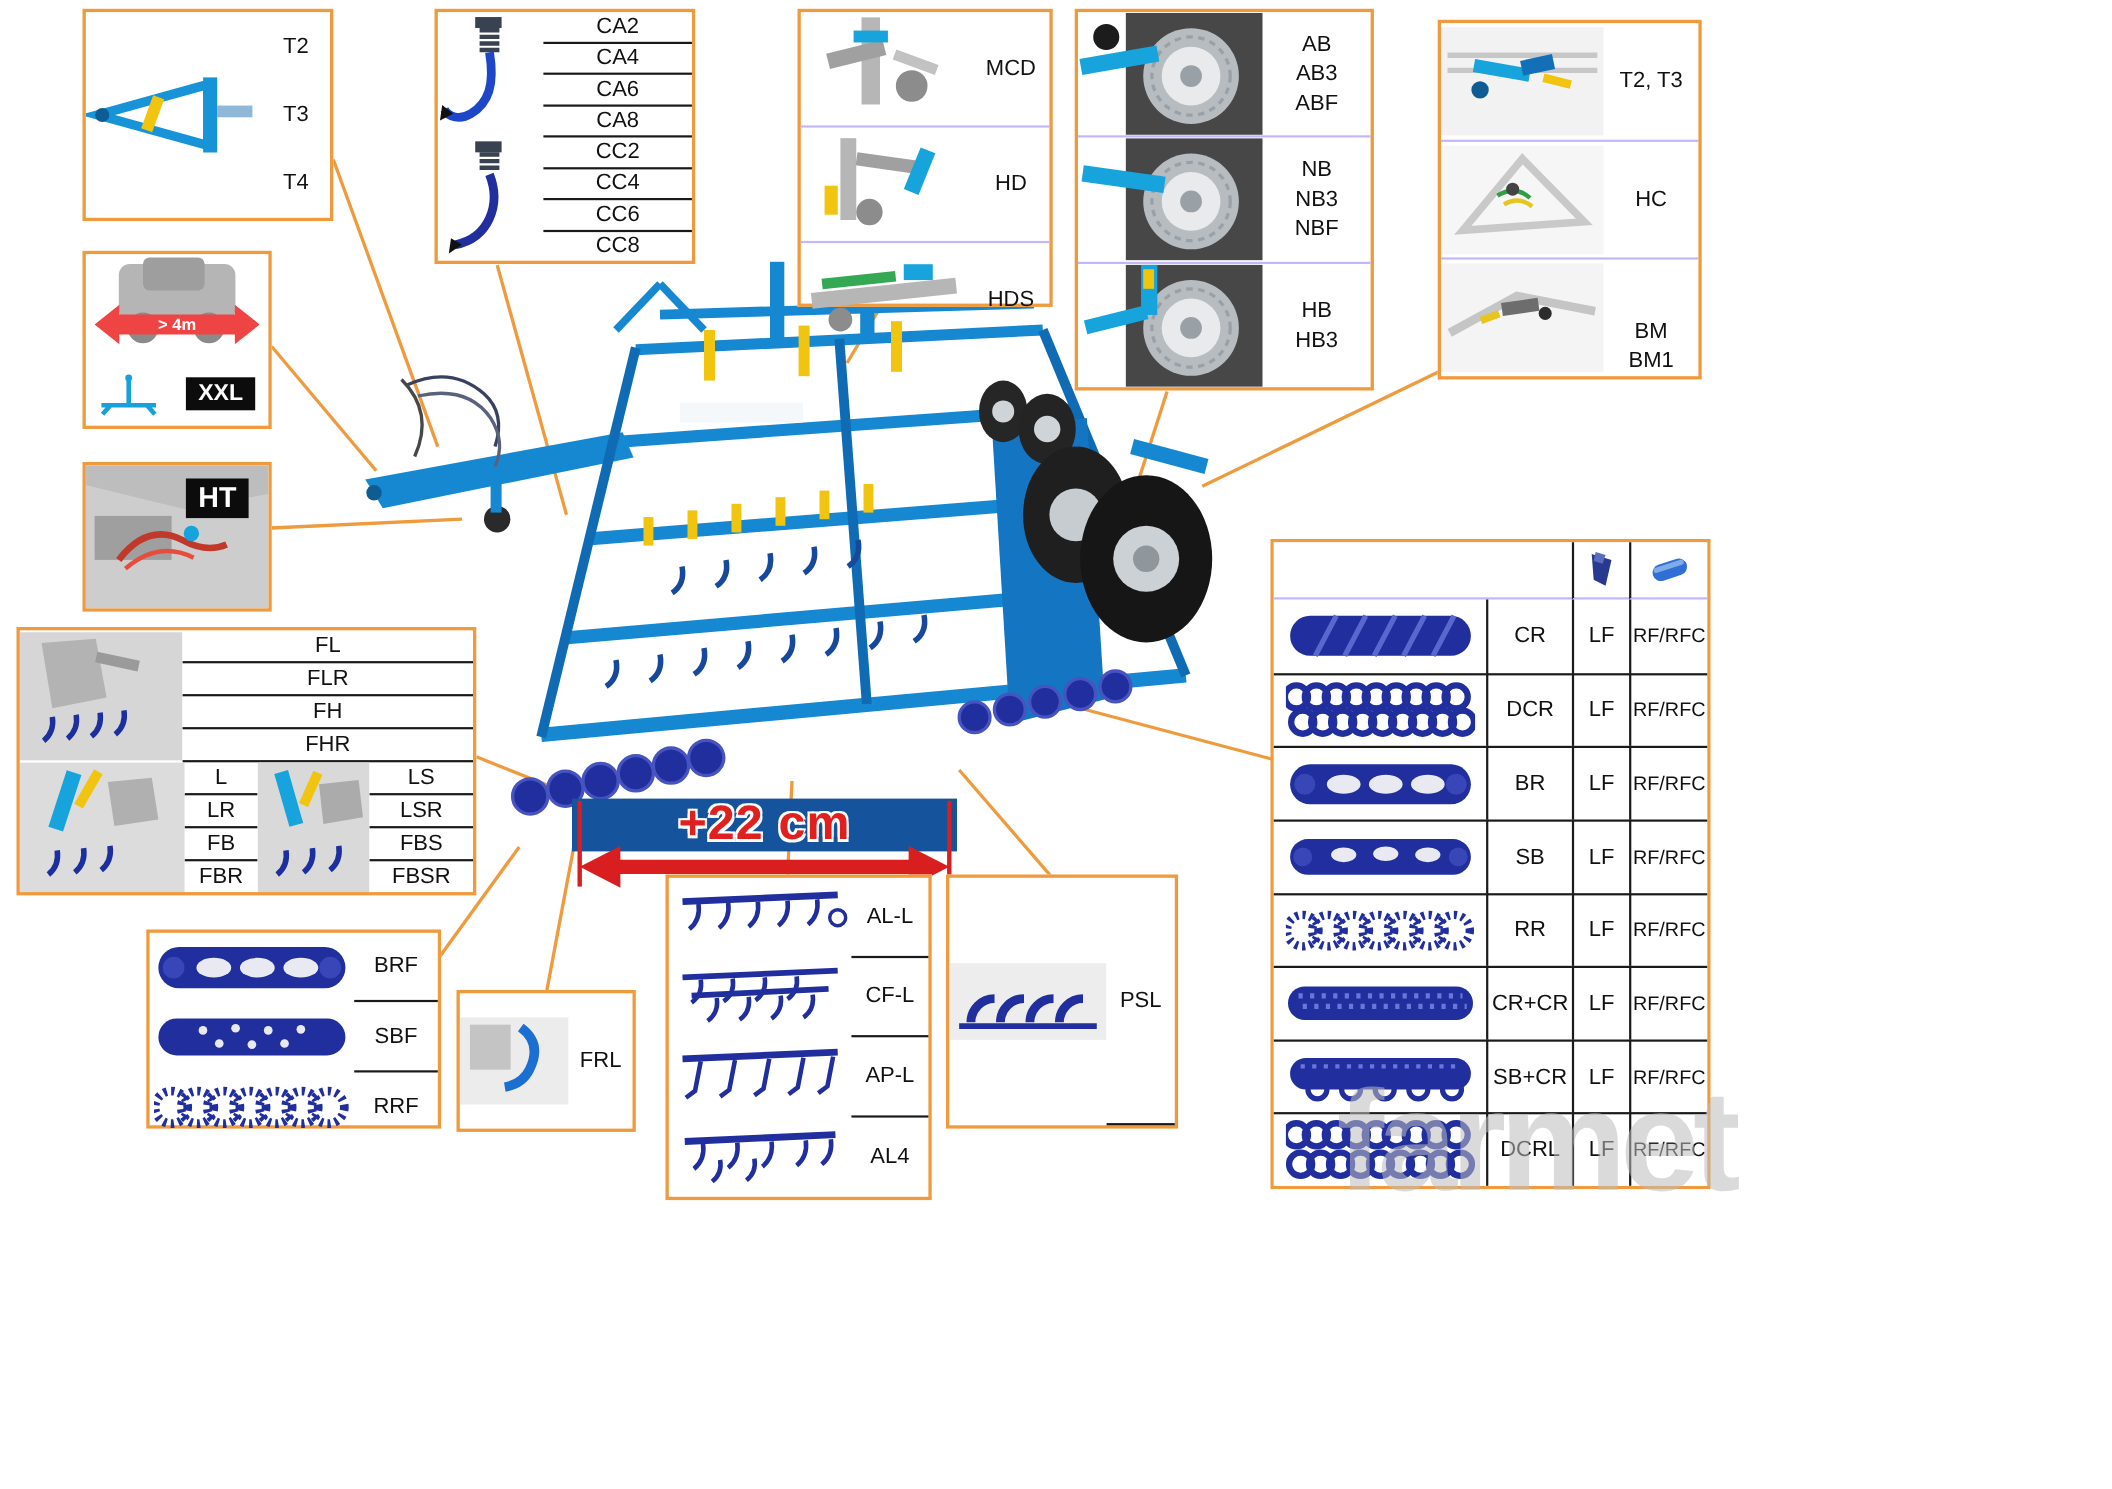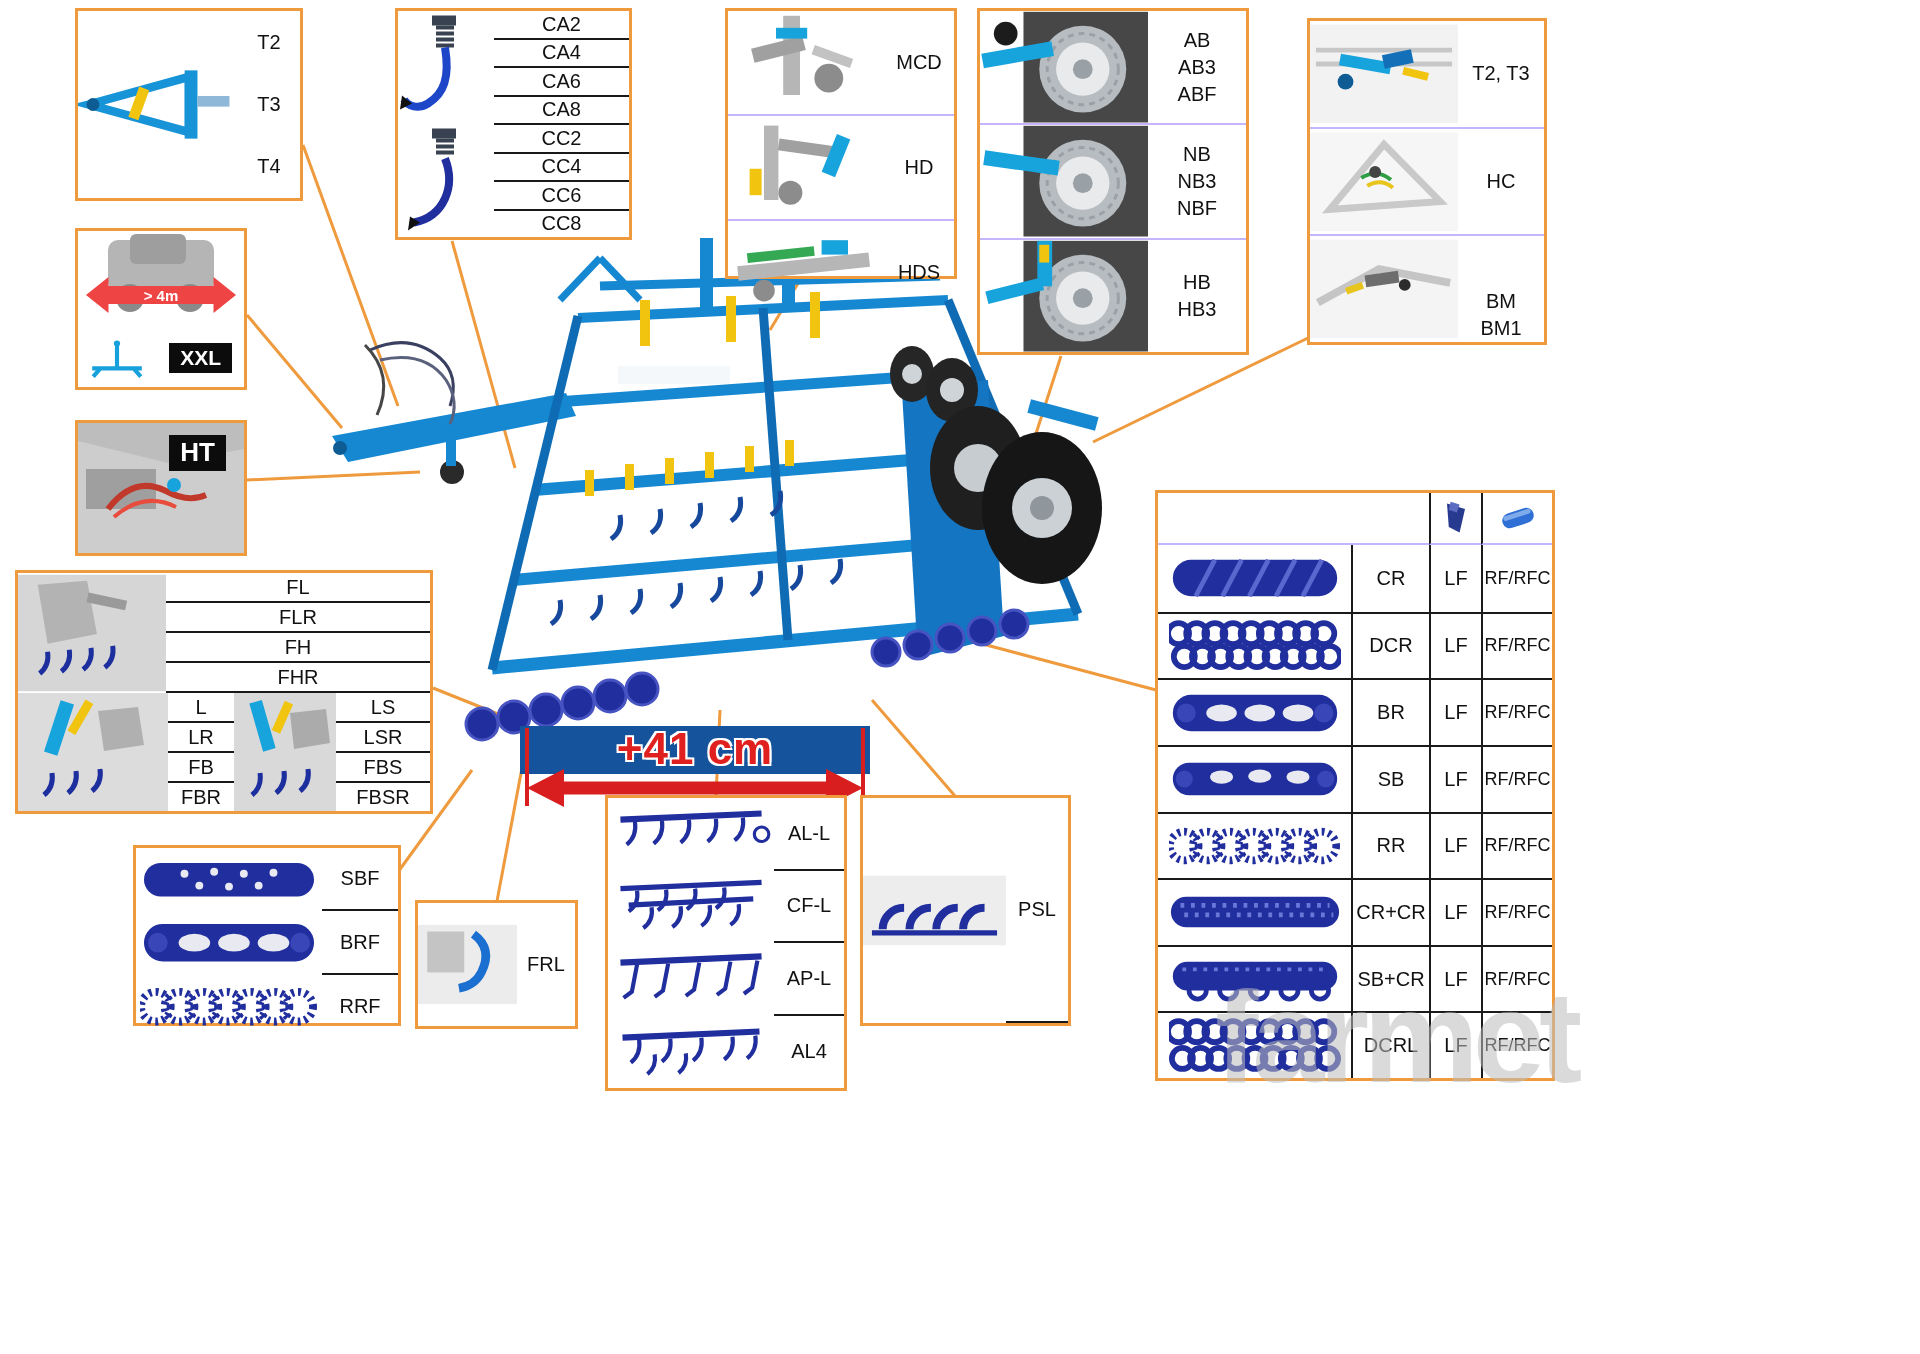--- a/index.html
+++ b/index.html
@@ -166,21 +166,21 @@
     <rect x="520" y="726" width="350" height="48" fill="#15549c"></rect>
     <line x1="527" y1="728" x2="527" y2="806" stroke="#d81e1e" stroke-width="4"></line>
     <line x1="863" y1="728" x2="863" y2="806" stroke="#d81e1e" stroke-width="4"></line>
     <line x1="552" y1="788" x2="838" y2="788" stroke="#d81e1e" stroke-width="13"></line>
     <polygon points="527,788 564,769 564,807" fill="#d81e1e"></polygon>
     <polygon points="863,788 826,769 826,807" fill="#d81e1e"></polygon>
   </g>
 </svg>
 
 <div class="banner-text">
-  <span>+41 cm</span>
+  <span>+22 cm</span>
 </div>
 
 <div class="box flexcol" style="left:75px;top:8px;width:228px;height:193px">
   <div class="hrow" style="flex:1">
     <div class="thumb" style="flex:1;height:100%">
       <svg viewBox="0 0 150 92">
             <polygon points="10,46 104,20 104,72" fill="none" stroke="#1793d8" stroke-width="8"></polygon>
             <rect x="100" y="14" width="12" height="64" fill="#1793d8"></rect>
             <rect x="112" y="38" width="30" height="10" fill="#8fb8d8"></rect>
             <circle cx="14" cy="46" r="6" fill="#0d5c93"></circle>
@@ -291,47 +291,47 @@
       <div class="lc bln">FBS</div>
       <div class="lc">FBSR</div>
     </div>
   </div>
 </div>
 
 <div class="box flexcol" style="left:133px;top:845px;width:268px;height:181px">
   <div class="hrow" style="flex:1">
     <div class="thumb" style="flex:1;height:100%;padding:4px">
       <svg viewBox="0 0 180 56">
+            <rect x="4" y="9" width="172" height="38" rx="19" fill="#202e9e"></rect>
+            <use href="#holes3" fill="#e9e9f2"></use>
+            <circle cx="18" cy="28" r="10" fill="#3946b8"></circle>
+            <circle cx="162" cy="28" r="10" fill="#3946b8"></circle>
+          </svg>
+    </div>
+    <div class="lcol" style="width:76px">
+          <div class="lc bln">BRF</div>
+        </div>
+  </div>
+  <div class="hrow" style="flex:1">
+    <div class="thumb" style="flex:1;height:100%;padding:4px">
+      <svg viewBox="0 0 180 56">
             <rect x="4" y="11" width="172" height="34" rx="17" fill="#202e9e"></rect>
             <g fill="#e9e9f2">
               <circle cx="45" cy="22" r="4"></circle>
               <circle cx="75" cy="20" r="4"></circle>
               <circle cx="105" cy="22" r="4"></circle>
               <circle cx="135" cy="21" r="4"></circle>
               <circle cx="60" cy="34" r="4"></circle>
               <circle cx="90" cy="35" r="4"></circle>
               <circle cx="120" cy="34" r="4"></circle>
             </g>
           </svg>
     </div>
     <div class="lcol" style="width:76px">
           <div class="lc bln">SBF</div>
-        </div>
-  </div>
-  <div class="hrow" style="flex:1">
-    <div class="thumb" style="flex:1;height:100%;padding:4px">
-      <svg viewBox="0 0 180 56">
-            <rect x="4" y="9" width="172" height="38" rx="19" fill="#202e9e"></rect>
-            <use href="#holes3" fill="#e9e9f2"></use>
-            <circle cx="18" cy="28" r="10" fill="#3946b8"></circle>
-            <circle cx="162" cy="28" r="10" fill="#3946b8"></circle>
-          </svg>
-    </div>
-    <div class="lcol" style="width:76px">
-          <div class="lc bln">BRF</div>
         </div>
   </div>
   <div class="hrow" style="flex:1">
     <div class="thumb" style="flex:1;height:100%;padding:4px">
       <svg viewBox="0 0 180 56">
             <use href="#spikyrow" class="spiky" transform="translate(0,28)"></use>
           </svg>
     </div>
     <div class="lcol" style="width:76px">
           <div class="lc">RRF</div>

